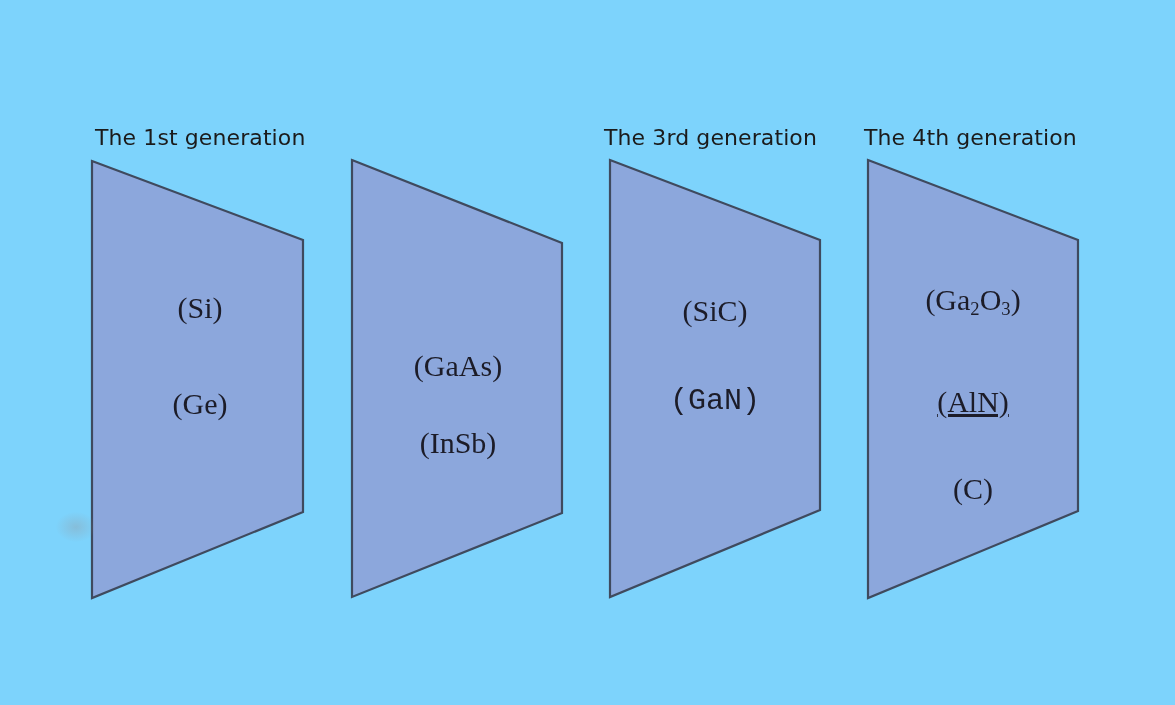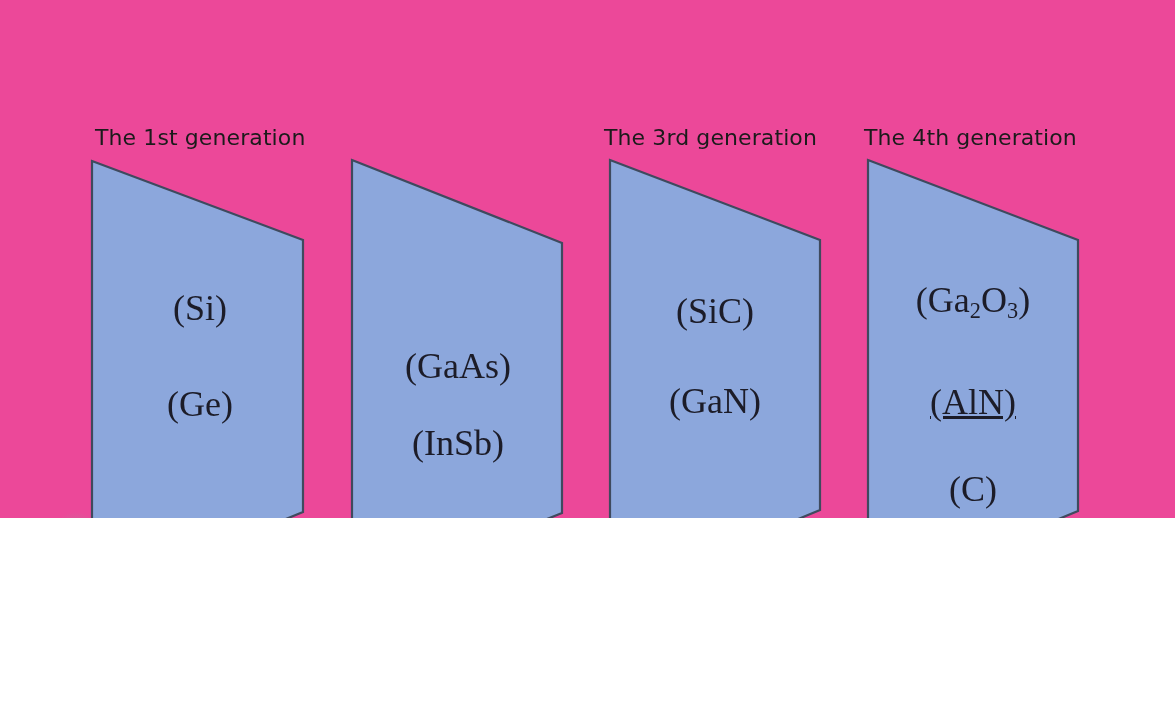--- a/index.html
+++ b/index.html
@@ -4,22 +4,22 @@
 <title>Semiconductor Generations Diagram</title>
 <style>
   html, body {
     margin: 0;
     padding: 0;
     background: #ffffff;
   }
   #canvas {
     position: relative;
     width: 1175px;
-    height: 518px;
-    background: #ec4899;
+    height: 705px;
+    background: #7dd3fc;
     overflow: hidden;
     font-family: "Liberation Sans", sans-serif;
   }
   #diagram-svg {
     position: absolute;
     left: 0;
     top: 0;
     width: 1175px;
     height: 705px;
   }
@@ -29,21 +29,21 @@
     font-size: 22px;
     font-weight: 400;
     color: #1b1b1b;
     white-space: nowrap;
     letter-spacing: 0.1px;
     line-height: 1;
   }
   .formula {
     position: absolute;
     font-family: "Liberation Serif", "DejaVu Serif", serif;
-    font-size: 36px;
+    font-size: 30px;
     color: #1c1c28;
     white-space: nowrap;
     text-align: center;
     transform: translate(-50%, -50%);
     line-height: 1;
   }
   .formula sub {
     font-size: 0.62em;
     vertical-align: -0.26em;
     line-height: 0;
@@ -73,21 +73,21 @@
   <div class="gen-header" style="left:604px; top:127px;">The 3rd generation</div>
   <div class="gen-header" style="left:864px; top:127px;">The 4th generation</div>
 
   <div class="formula" style="left:200px; top:308px;">(Si)</div>
   <div class="formula" style="left:200px; top:404px;font-family:Liberation Serif, serif;">(Ge)</div>
 
   <div class="formula" style="left:458px; top:352px;margin-top:14px;">(GaAs)</div>
   <div class="formula" style="left:458px; top:443px;">(InSb)</div>
 
   <div class="formula" style="left:715px; top:311px;">(SiC)</div>
-  <div class="formula" style="left:715px; top:401px;">(GaN)</div>
+  <div class="formula" style="left:715px; top:401px;font-family:Liberation Mono, monospace;">(GaN)</div>
 
   <div class="formula" style="left:973px; top:300px;">
     <span>(Ga</span><sub>2</sub><span>O</span><sub>3</sub><span>)</span>
   </div>
   <div class="formula" style="left:973px; top:402px;text-decoration:underline;">(AlN)</div>
   <div class="formula" style="left:973px; top:489px;">(C)</div>
 
 </div>
 
 </body></html>

